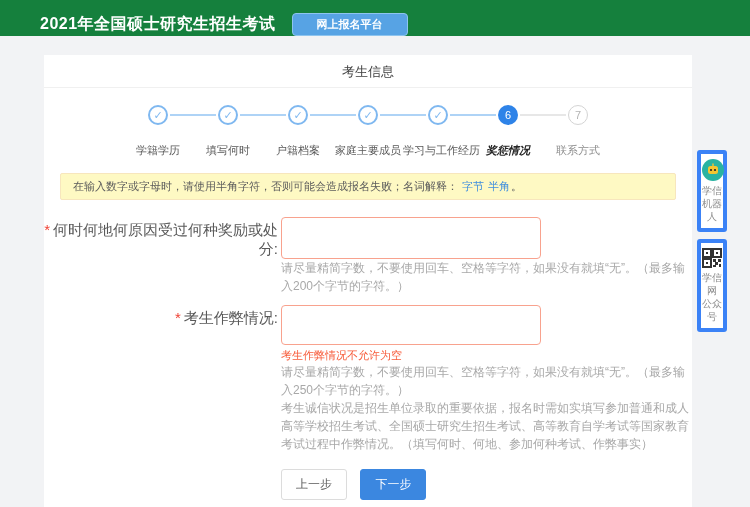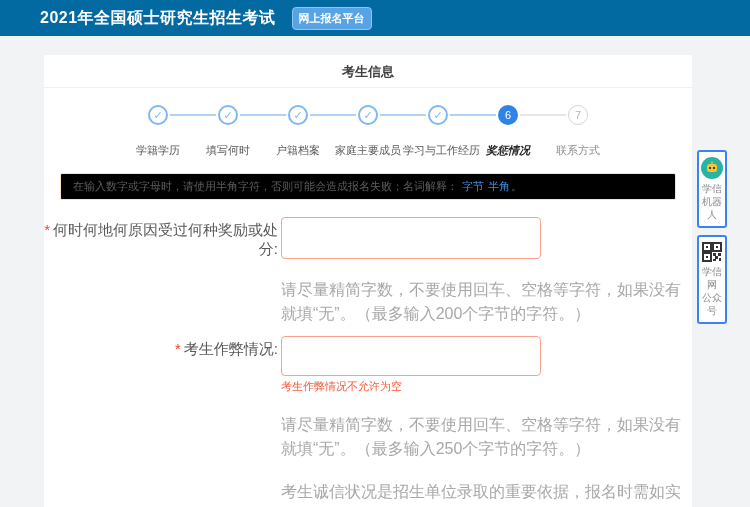--- a/index.html
+++ b/index.html
@@ -3,41 +3,41 @@
 <meta charset="utf-8">
 <style>
   * { margin:0; padding:0; box-sizing:border-box; }
   html,body { width:750px; height:507px; overflow:hidden; }
   body {
     font-family:"Liberation Sans","DejaVu Sans",sans-serif;
     background:#f2f3f5; color:#333; display:flex; flex-direction:column;
   }
   
   .topbar {
-    height:36px; background:#0369a1; display:flex; align-items:center;
+    height:36px; background:#15803d; display:flex; align-items:flex-end;
     justify-content:space-between; padding:0 22px 0 40px; flex:0 0 auto;
   }
   .topbar-left { display:flex; align-items:center; }
   .app-title { color:#fff; font-size:16px; font-weight:bold; letter-spacing:.5px; }
   .platform-badge {
     margin-left:16px; background:#57a3e4; border:1px solid #8ec4ee; color:#fff;
-    font-size:11px; font-weight:bold; padding:3px 6px; border-radius:4px;
+    font-size:11px; font-weight:bold; padding:3px 24px; border-radius:4px;
   }
   .topbar-right { display:flex; align-items:center; color:#fff; font-size:12px; }
   .nav-item { display:flex; align-items:center; color:#fff; text-decoration:none; cursor:pointer; }
   .nav-item svg { margin-right:4px; }
   .masked {
     width:58px; height:13px; margin:0 26px 0 28px; border-radius:2px;
     background:rgba(255,255,255,.55); filter:blur(2px);
   }
   
   .main { flex:1 1 auto; position:relative; }
   .card { width:648px; margin:19px 0 0 44px; background:#fff; padding-bottom:24px; }
   .card-title {
-    height:33px; line-height:33px; text-align:center; font-size:13px; font-weight:bold;
+    height:33px; line-height:33px; text-align:center; font-size:13px; font-weight:normal;
     color:#404040; border-bottom:1px solid #f0f0f0;
   }
   
   .steps { display:flex; justify-content:center; padding-top:17px; }
   .step { width:70px; position:relative; text-align:center; }
   .step::before {
     content:""; position:absolute; top:9px; left:-23px; width:46px; height:2px; background:#aed3f6;
   }
   .step:first-child::before { display:none; }
   .step.pending::before { background:#e7e7e7; }
@@ -46,48 +46,48 @@
     line-height:16px; background:#fff; position:relative; z-index:1;
   }
   .step.done .step-circle { border:2px solid #7fb8f0; color:#7fb8f0; font-weight:bold; }
   .step.current .step-circle { background:#2e83e8; color:#fff; line-height:20px; }
   .step.pending .step-circle { border:1px solid #d4d4d4; color:#b3b3b3; line-height:18px; }
   .step-label { margin-top:18px; font-size:11px; color:#595959; white-space:nowrap; }
   .step.current .step-label { color:#262626; font-weight:bold;font-style:italic; }
   .step.pending .step-label { color:#8c8c8c; }
   
   .notice {
-    margin:15px 16px 0; background:#000000; border:1px solid #f7e6bd; border-radius:2px;
+    margin:15px 16px 0; background:#fef9c3; border:1px solid #f7e6bd; border-radius:2px;
     padding:5px 12px; font-size:11px; color:#5c5c5c;
   }
   .notice a { color:#3e8ede; text-decoration:none; margin-left:4px; cursor:pointer; }
   .notice .suffix { margin-left:1px; }
   
   .form-row { display:flex; margin-top:17px; }
   .form-row.second { margin-top:10px; }
   .form-label {
     width:234px; text-align:right; font-size:15px; color:#595959; padding-top:4px; flex:0 0 auto;
   }
   .req { color:#f04134; margin-right:3px; }
   .field-col { margin-left:3px; width:415px; }
   .field-col textarea {
     display:block; width:260px; height:42px; border:1px solid #f8a28e; border-radius:4px;
     resize:none; outline:none; padding:4px 6px; font:12px "Liberation Sans","DejaVu Sans",sans-serif;
   }
   .form-row.second textarea { height:40px; }
-  .hint { font-size:16px; color:#a8a8a8; margin-top:19px; line-height:1.5; }
+  .hint { font-size:12px; color:#a8a8a8; margin-top:0; line-height:1.5; }
   .error { font-size:11px; color:#f75b3a; margin-top:3px; }
   .btn-row { margin:16px 0 0 237px; }
   .btn { font-size:12px; border-radius:3px; padding:6px 14px; cursor:pointer; }
   .btn-prev { background:#fff; border:1px solid #dcdcdc; color:#595959; }
   .btn-next { background:#3b87e0; border:1px solid #3b87e0; color:#fff; margin-left:9px; }
   
   .float-widgets { position:absolute; top:114px; right:23px; width:30px; }
   .widget {
-    background:#fff; border:2px solid #3b82f6; border-radius:3px; padding:5px 1px;
+    background:#fff; border:4px solid #3b82f6; border-radius:3px; padding:5px 1px;
     margin-bottom:7px; text-align:center; font-size:10px; color:#8c8c8c;
     line-height:1.3; cursor:pointer;
   }
   .widget .wicon { display:block; margin:0 auto 3px; }
 </style>
 </head>
 <body>
 
 <header class="topbar">
   <div class="topbar-left">

